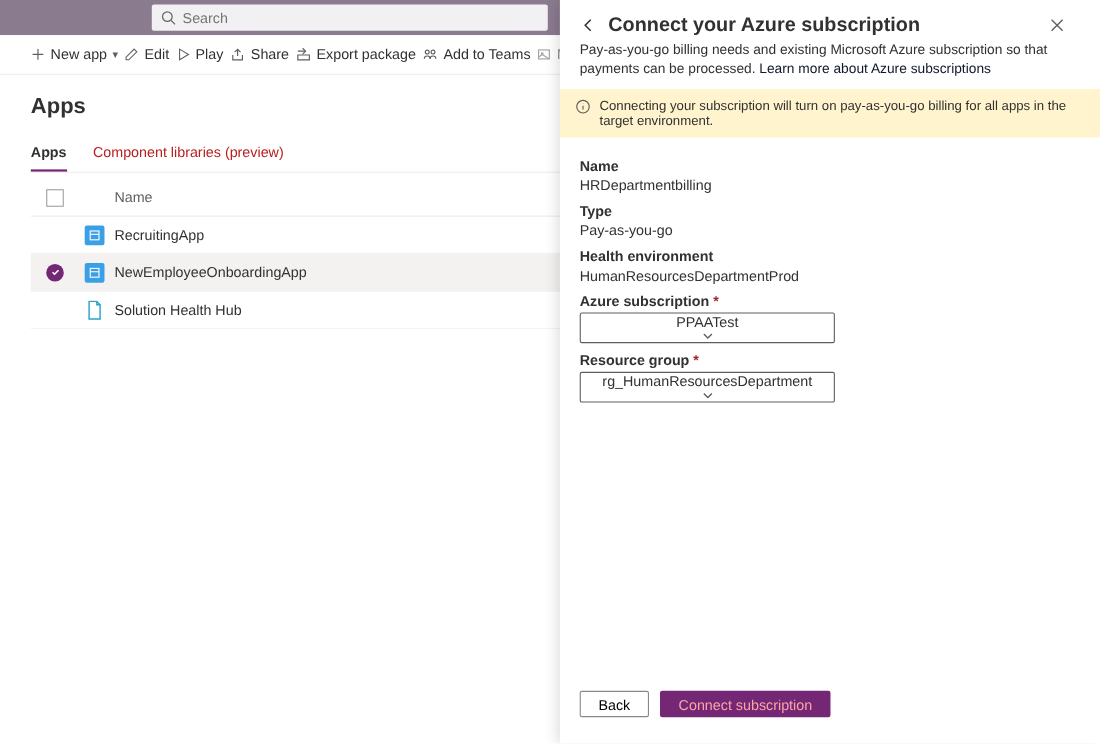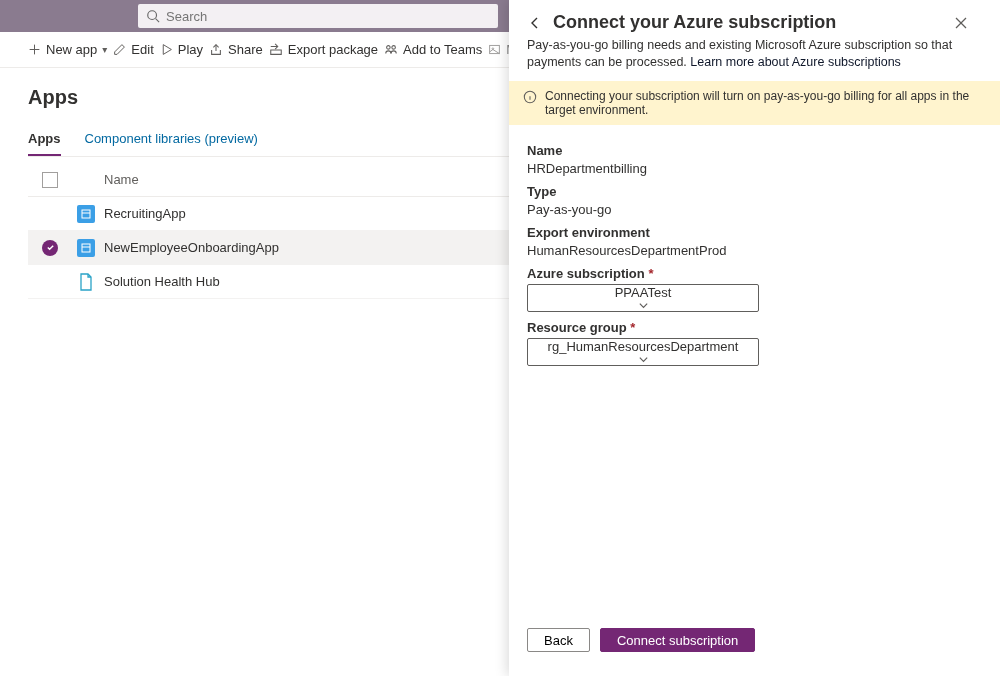--- a/index.html
+++ b/index.html
@@ -14,21 +14,21 @@
   
   .cmdbar { height: 36px; border-bottom: 1px solid #edebe9; display: flex; align-items: center; padding: 0 28px; gap: 6px; background: #fff; }
   .cmd-item { display: flex; align-items: center; gap: 5px; color: #323130; cursor: pointer; font-size: 13px; }
   .cmd-item svg, .cmd-item .ico { color: #605e5c; }
   .chev { font-size: 10px; color: #605e5c; }
 
   
   .page { padding: 18px 28px 0 28px; }
   .page-title { font-size: 20px; font-weight: 600; margin-bottom: 16px; }
   .tabs { display: flex; gap: 24px; border-bottom: 1px solid #edebe9; font-size: 13px; }
-  .tab { padding: 6px 0 8px 0; cursor: pointer; color: #0369a1; }
+  .tab { padding: 6px 0 8px 0; cursor: pointer; color: #b91c1c; }
   .tab.active { border-bottom: 2px solid #742774; color: #323130; font-weight: 600; }
 
   
   .table { margin-top: 6px; width: 100%; }
   .trow { display: flex; align-items: center; height: 34px; border-bottom: 1px solid #f3f2f1; font-size: 13px; }
   .trow.header { color: #605e5c; font-weight: 400; border-bottom: 1px solid #edebe9; }
   .col-check { width: 44px; display:flex; justify-content:center; }
   .col-icon { width: 28px; display:flex; justify-content:center; }
   .col-name { flex: 1; padding-left: 4px; }
   .col-menu { width: 36px; color:#605e5c; text-align:center; }
@@ -51,21 +51,21 @@
 
   .panel-body { padding: 10px 18px; flex: 1; overflow: auto; font-size: 13px; }
   .field-label { font-weight: 600; margin-top: 8px; margin-bottom: 3px; display:block; }
   .field-val { margin-bottom: 6px; }
   .req { color: #a4262c; }
   .dropdown { width: 232px; height: 28px; border: 1px solid #605e5c; border-radius: 2px; display: flex; align-items: center; justify-content: space-between; padding: 0 8px; cursor: pointer; margin-bottom: 8px; background:#fff;flex-direction:column; }
   .dropdown .val { font-size: 13px; }
 
   .panel-footer { padding: 14px 18px 24px 18px; display: flex; gap: 10px; }
   .btn { height: 24px; padding: 4px 16px; border-radius: 2px; font-size: 13px; cursor: pointer; border: 1px solid #8a8886; background:#fff; }
-  .btn.primary { background: #742774; border-color: #742774; color: #ffffff; }
+  .btn.primary { background: #742774; border-color: #742774; color: #fca5a5; }
 
   .icon-btn { cursor:pointer; color:#605e5c; }
 </style>
 </head>
 <body>
 
 <div class="topbar">
   <div class="search-wrap">
     <svg width="14" height="14" viewBox="0 0 16 16" fill="none" stroke="#666" stroke-width="1.3">
         <circle cx="7" cy="7" r="5"></circle>
@@ -224,21 +224,21 @@
     <span>Connecting your subscription will turn on pay-as-you-go billing for all apps in the target environment.</span>
   </div>
 
   <div class="panel-body">
     <span class="field-label">Name</span>
     <div class="field-val">HRDepartmentbilling</div>
 
     <span class="field-label">Type</span>
     <div class="field-val">Pay-as-you-go</div>
 
-    <span class="field-label">Export environment</span>
+    <span class="field-label">Health environment</span>
     <div class="field-val">HumanResourcesDepartmentProd</div>
 
     <span class="field-label"><span>Azure subscription</span> <span class="req">*</span></span>
     <div class="dropdown">
       <span class="val">PPAATest</span>
       <svg width="11" height="11" viewBox="0 0 12 12" fill="none" stroke="#605e5c" stroke-width="1.3">
           <polyline points="2,4 6,8 10,4"></polyline>
         </svg>
     </div>
 

